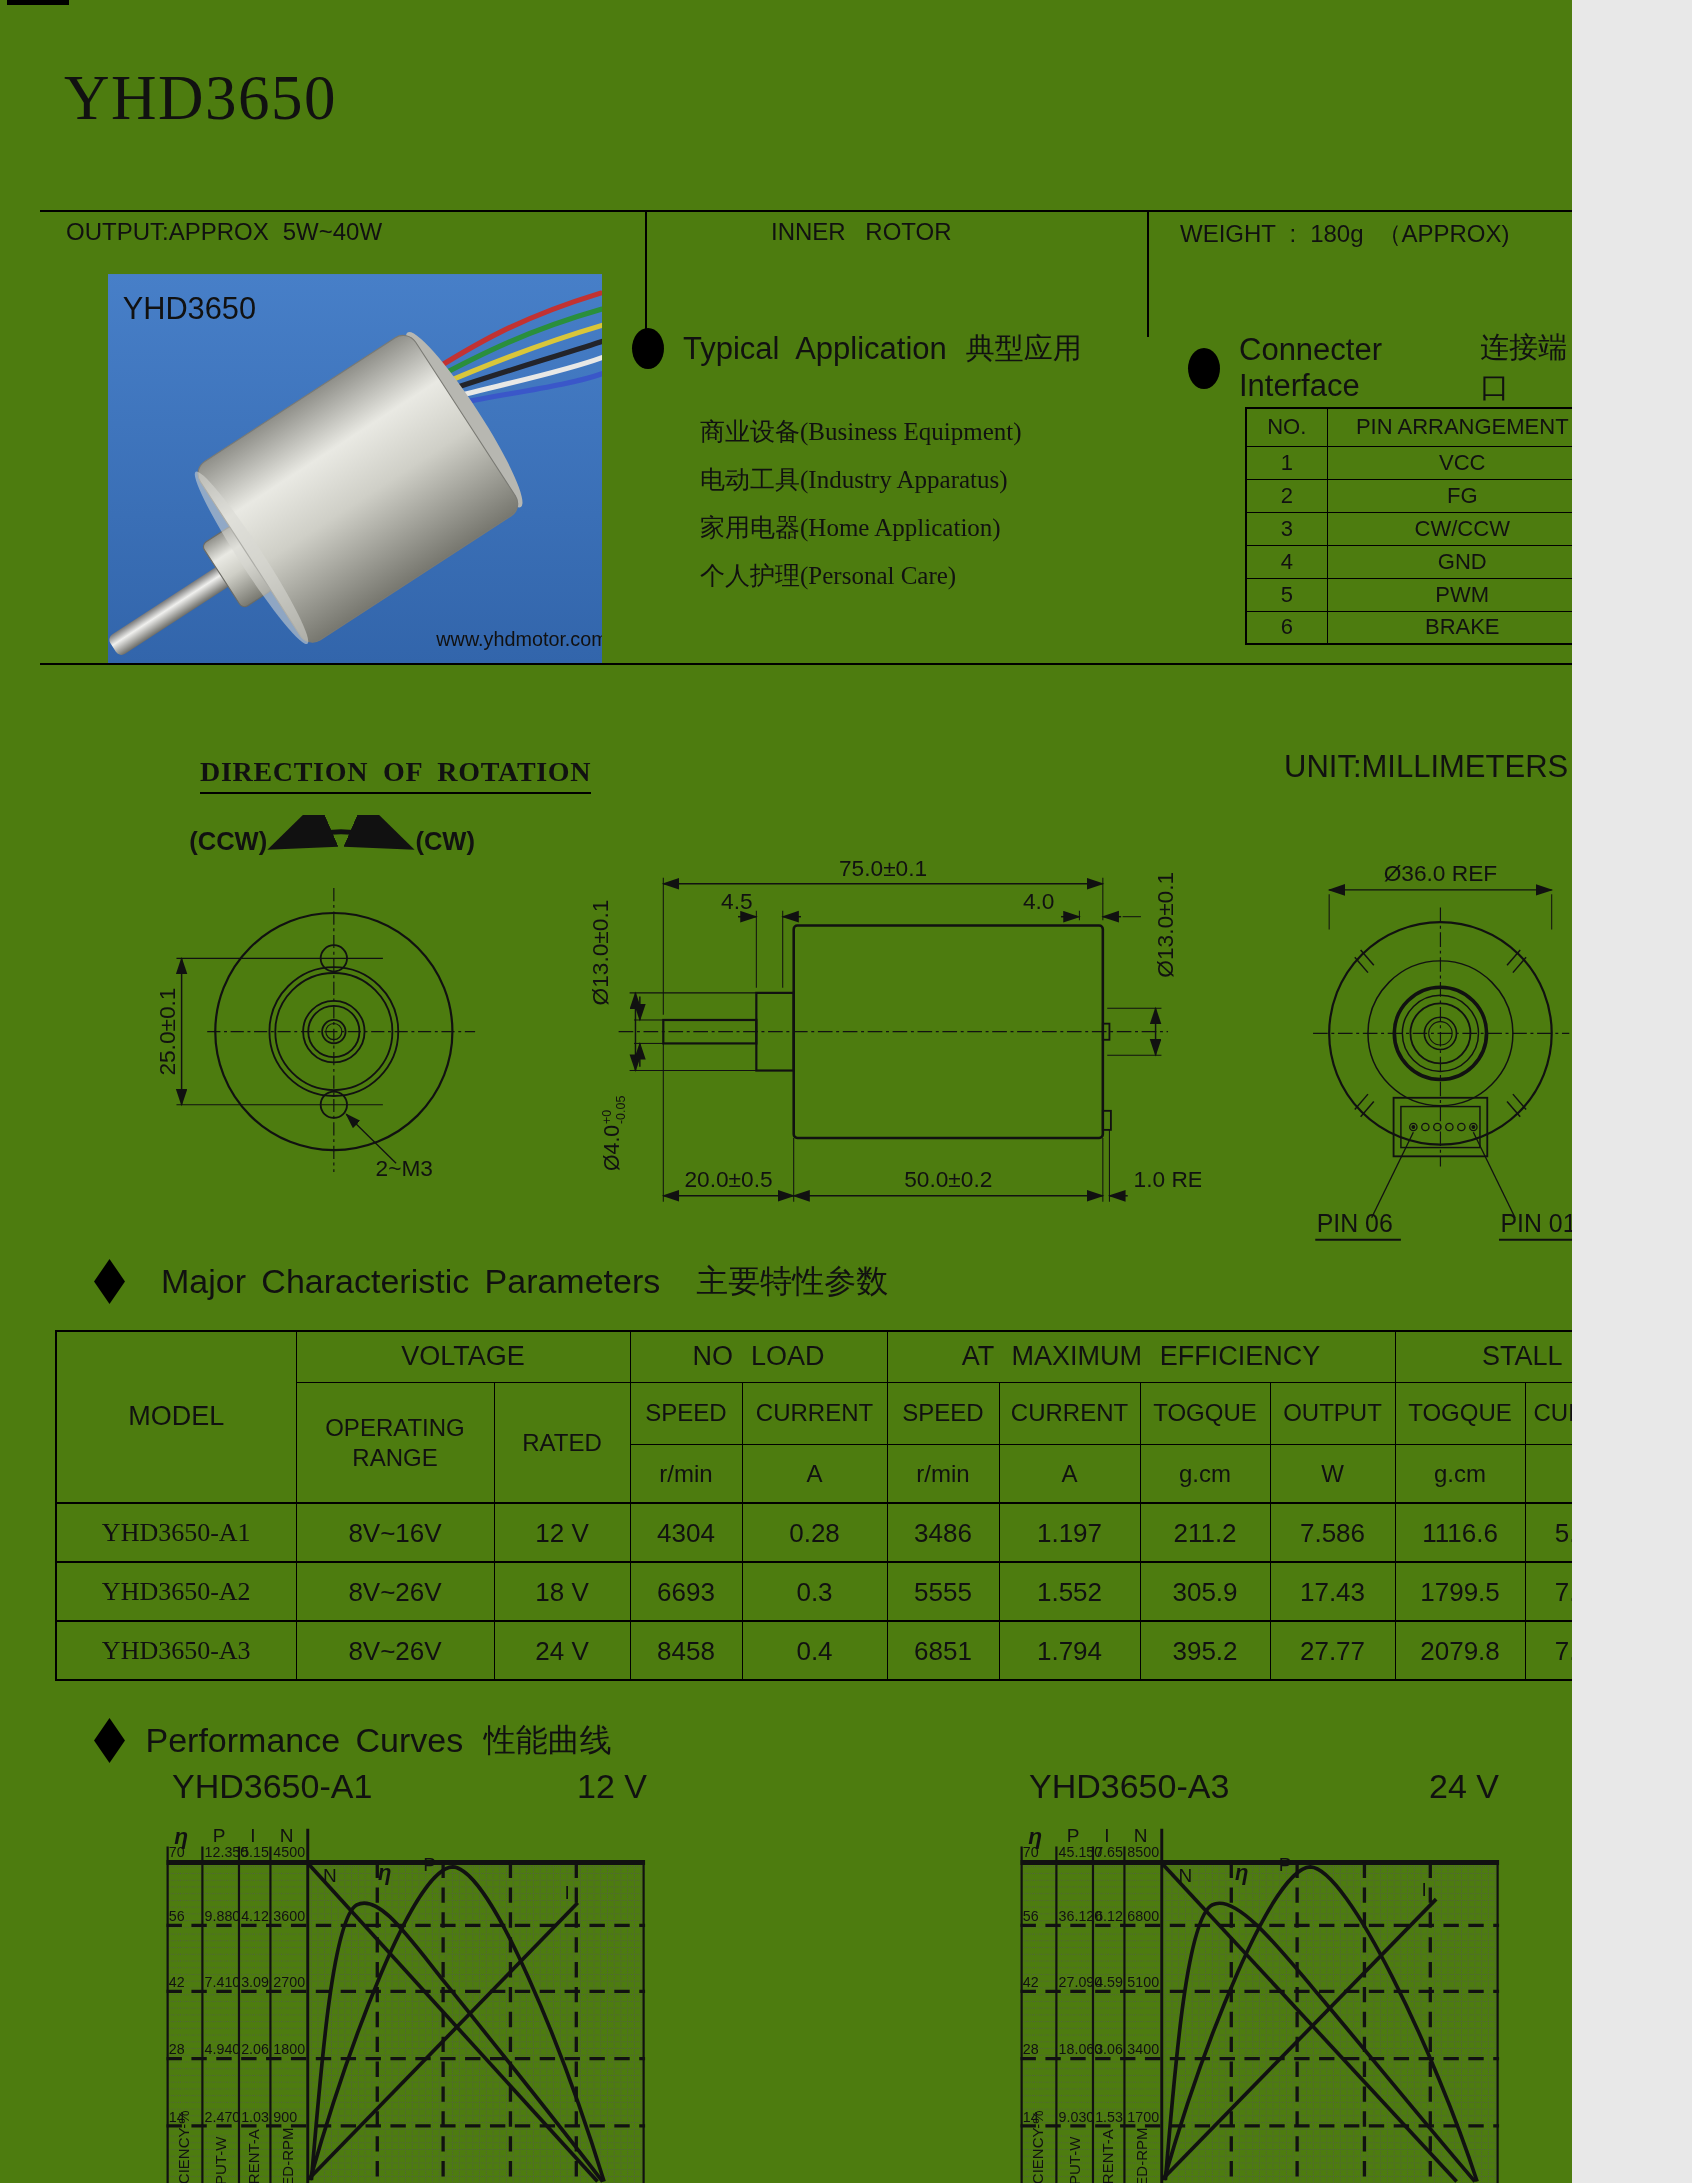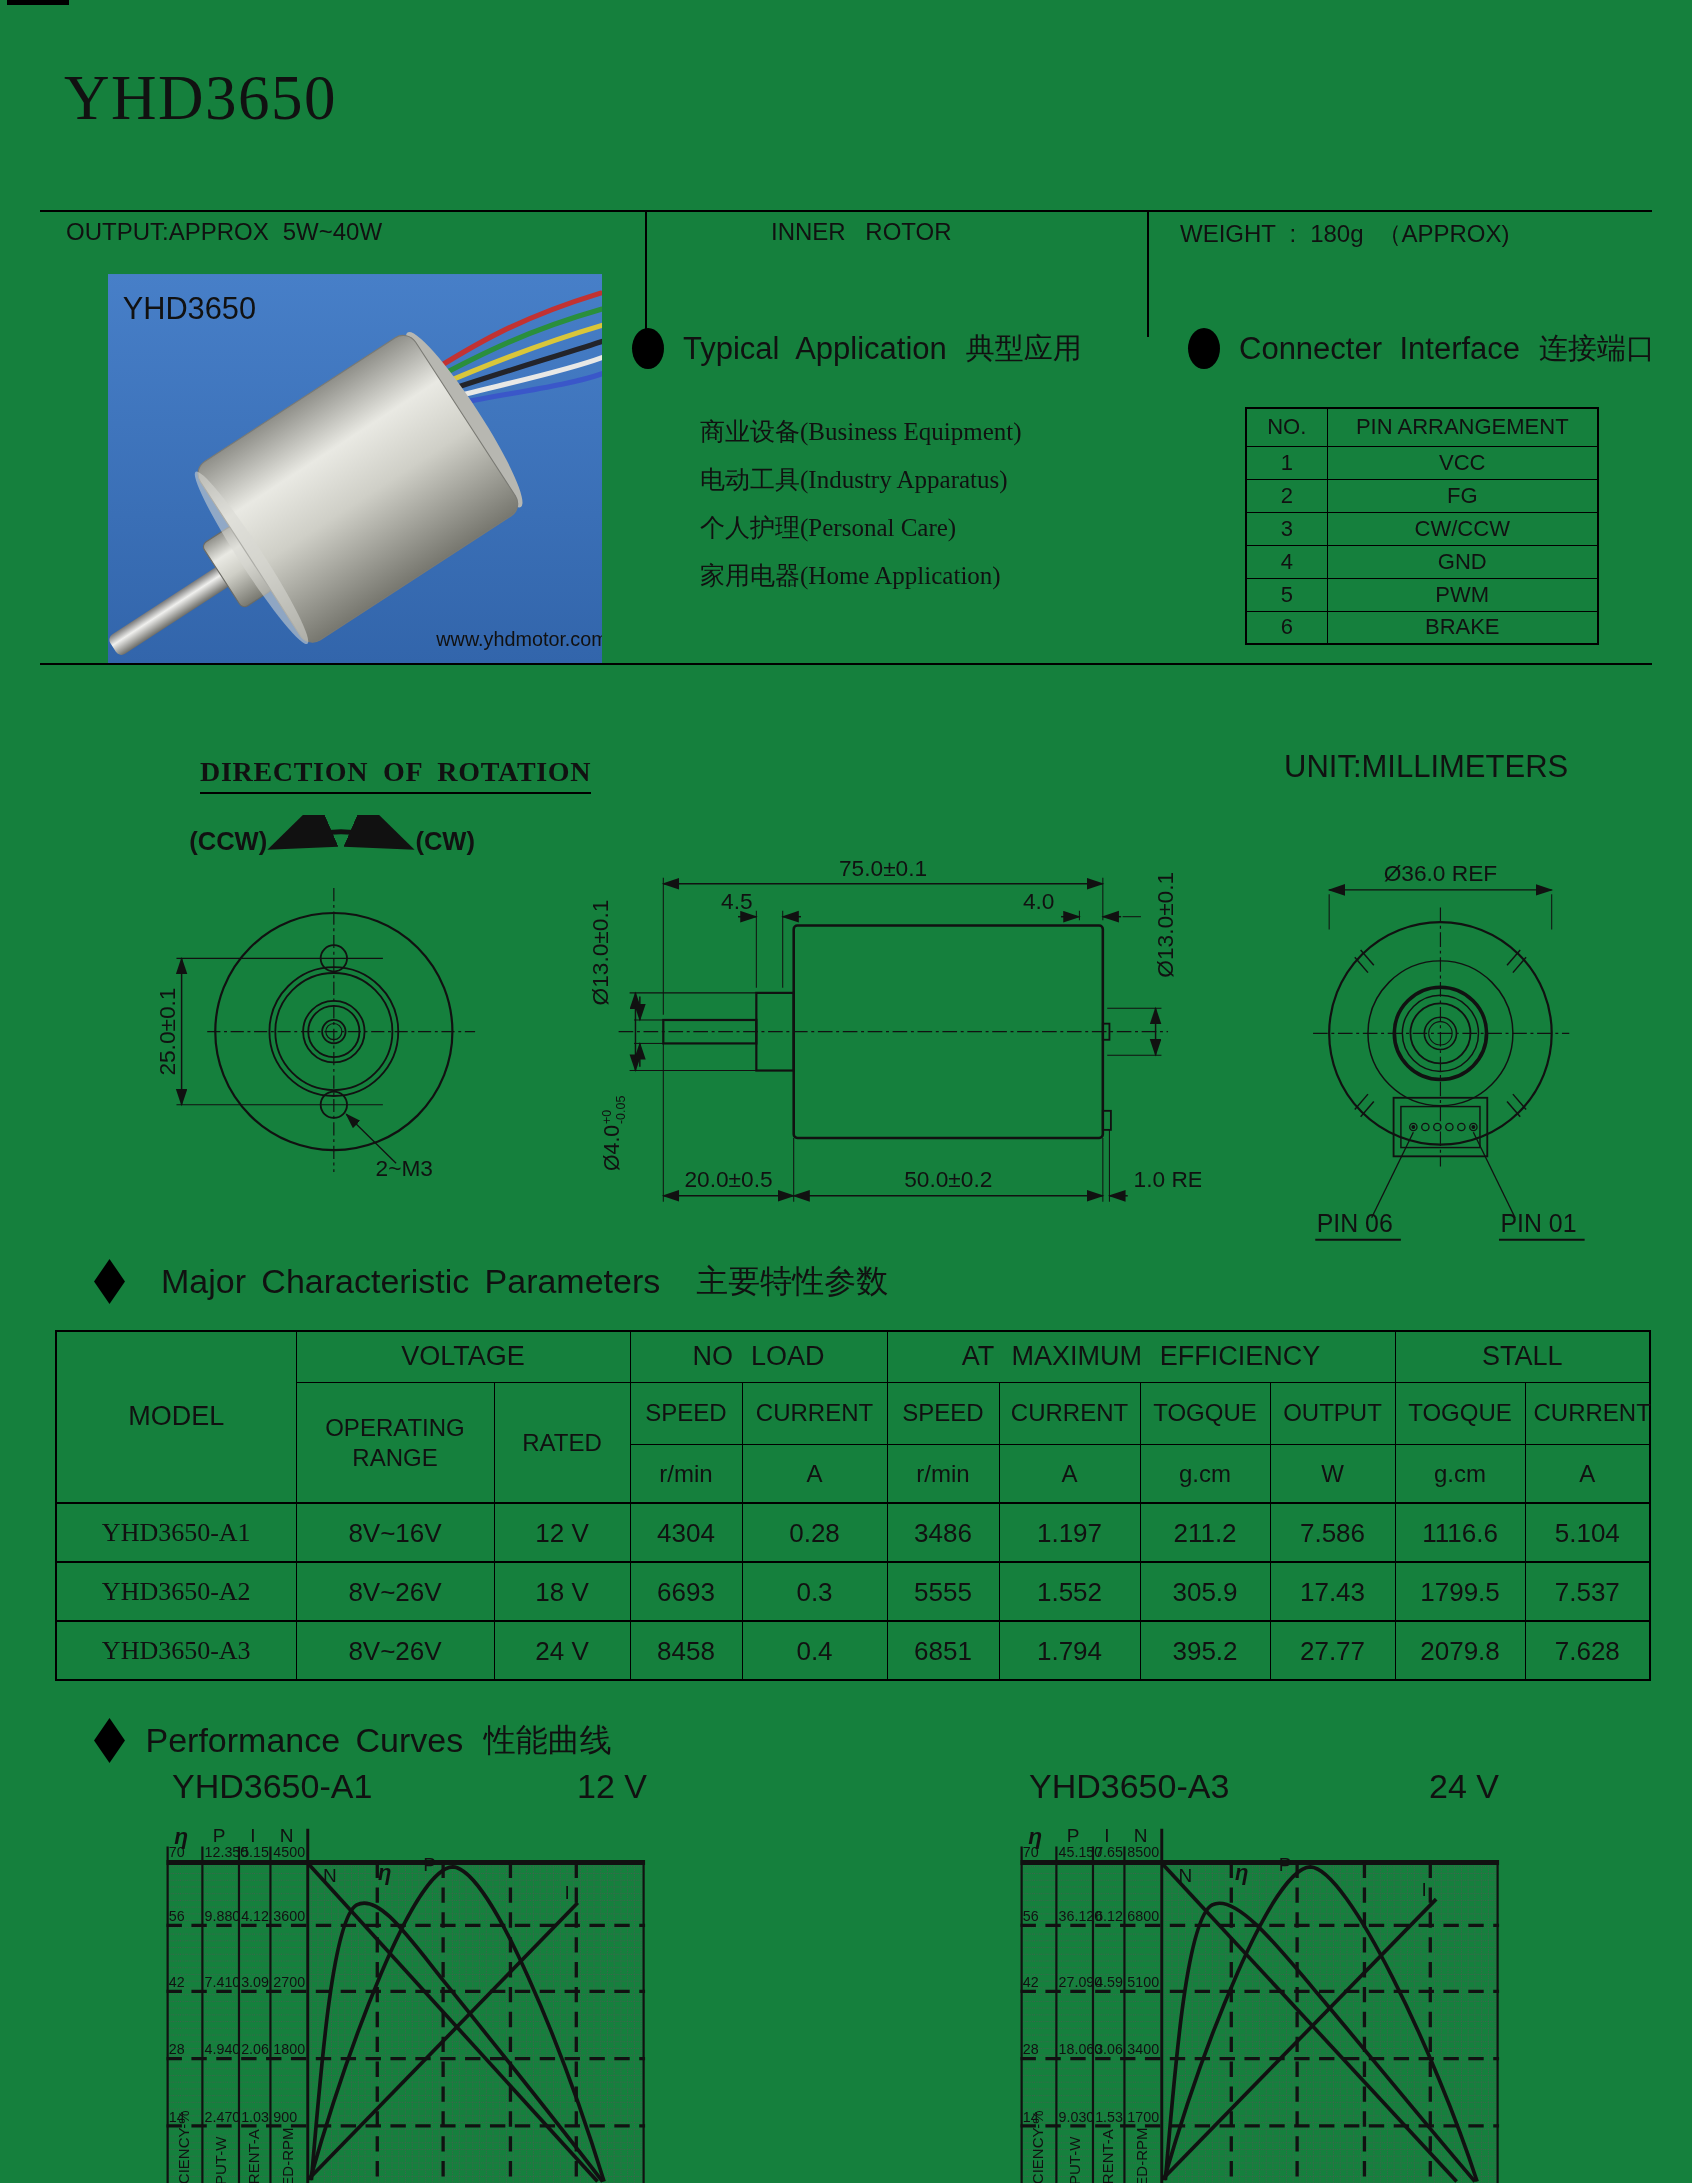--- a/index.html
+++ b/index.html
@@ -1,16 +1,16 @@
 <!DOCTYPE html>
 <html style="font-size:11.7px"><head>
 <meta charset="utf-8">
 <style>
   html,body{margin:0;padding:0;background:#e8e8e8;}
-  #page{position:relative;width:1692px;height:2183px;background:#15803d;overflow:hidden;
+  #page{position:relative;width:1572px;height:2183px;background:#4d7c0f;overflow:hidden;
         font-family:"Liberation Sans",sans-serif;color:#111;}
   .abs{position:absolute;}
   .topmark{left:7.3px;top:0;width:62px;height:5.1px;background:#000;}
   .doc-title{left:64px;top:62px;font-family:"Liberation Serif",serif;font-size:63px;letter-spacing:1.5px;}
   .rule{left:40px;width:1612px;height:2.2px;background:#000;}
   .vdiv{width:1.5px;background:#000;top:212px;height:125px;}
   .bandtxt{top:218px;font-size:24px;word-spacing:7.3px;}
   .bullet-head{display:flex;align-items:center;gap:19px;}
   .bullet{width:32px;height:41px;background:#000;border-radius:50%;flex:0 0 auto;}
   .bh-en{font-size:31px;word-spacing:8.8px;}
@@ -98,22 +98,22 @@
   </svg>
 
   <div class="abs bullet-head" style="left:632px;top:328px;">
     <div class="bullet"></div>
     <span class="bh-en">Typical Application</span>
     <span class="bh-zh">典型应用</span>
   </div>
   <ul class="abs applist" style="left:700px;top:415px;">
     <li>商业设备(Business Equipment)</li>
     <li>电动工具(Industry Apparatus)</li>
+    <li>家用电器(Home Application)</li>
     <li>个人护理(Personal Care)</li>
-    <li>家用电器(Home Application)</li>
   </ul>
 
   <div class="abs bullet-head" style="left:1188px;top:328px;">
     <div class="bullet"></div>
     <span class="bh-en">Connecter Interface</span>
     <span class="bh-zh">连接端口</span>
   </div>
   <table class="abs pintab" style="left:1245px;top:407px;">
     <colgroup>
         <col style="width:81px">

